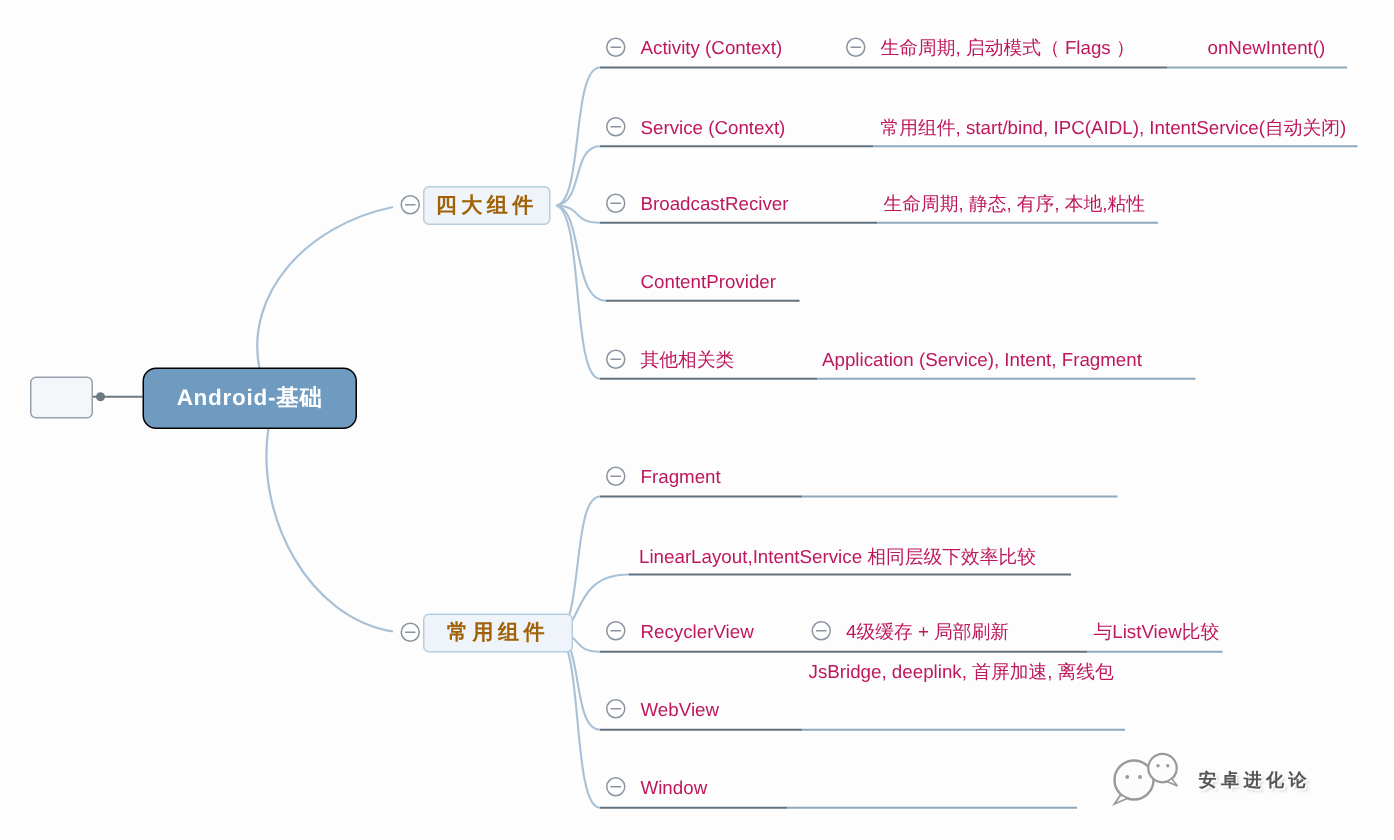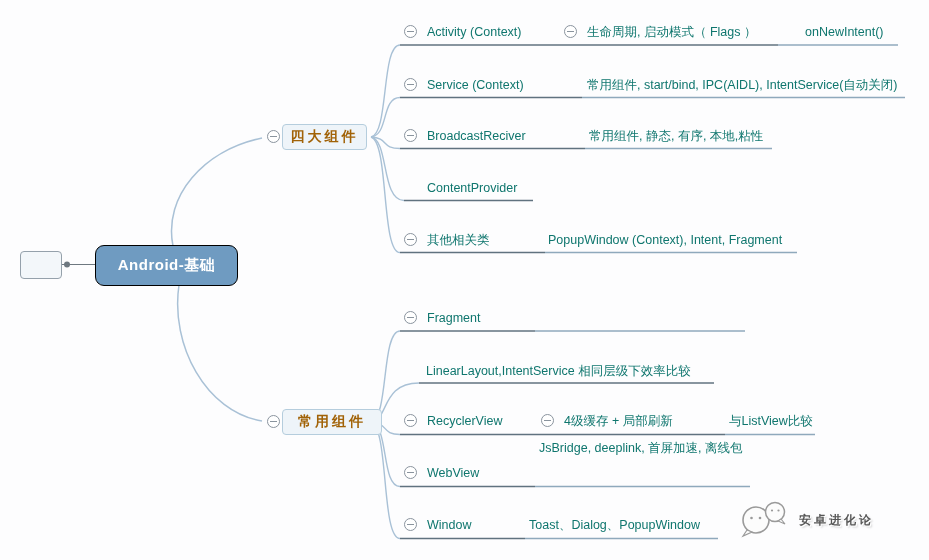--- a/index.html
+++ b/index.html
@@ -2,21 +2,21 @@
 <html><head>
 <meta charset="utf-8">
 <style>
   html,body{margin:0;padding:0;background:#fff;}
   .canvas{
     position:relative;width:929px;height:560px;background:#fdfdfe;
     font-family:"Liberation Sans","DejaVu Sans",sans-serif;overflow:hidden;
   }
   .wires{position:absolute;left:0;top:0;}
   .t{
-    position:absolute;white-space:nowrap;font-size:12.5px;color:#0f766e;
+    position:absolute;white-space:nowrap;font-size:12.5px;color:#be185d;
     line-height:16px;
   }
   .minus{
     position:absolute;width:13px;height:13px;box-sizing:border-box;
     border:1.3px solid #8a949e;border-radius:50%;background:#fff;
   }
   .minus::after{
     content:"";position:absolute;left:2.2px;right:2.2px;top:50%;
     height:1.4px;margin-top:-0.7px;background:#8a949e;
   }
@@ -117,46 +117,45 @@
   <span class="minus" style="left:564px;top:25px"></span>
   <span class="t" style="left:587px;top:24px">生命周期, 启动模式（ Flags ）</span>
   <span class="t" style="left:805px;top:24px">onNewIntent()</span>
 
   <span class="minus" style="left:404px;top:78px"></span>
   <span class="t" style="left:427px;top:77px">Service (Context)</span>
   <span class="t" style="left:587px;top:77px">常用组件, start/bind, IPC(AIDL), IntentService(自动关闭)</span>
 
   <span class="minus" style="left:404px;top:129px"></span>
   <span class="t" style="left:427px;top:128px">BroadcastReciver</span>
-  <span class="t" style="left:589px;top:128px">常用组件, 静态, 有序, 本地,粘性</span>
+  <span class="t" style="left:589px;top:128px">生命周期, 静态, 有序, 本地,粘性</span>
 
   <span class="t" style="left:427px;top:180px">ContentProvider</span>
 
   <span class="minus" style="left:404px;top:233px"></span>
   <span class="t" style="left:427px;top:232px">其他相关类</span>
-  <span class="t" style="left:548px;top:232px">PopupWindow (Context), Intent, Fragment</span>
+  <span class="t" style="left:548px;top:232px">Application (Service), Intent, Fragment</span>
 
   <span class="minus" style="left:404px;top:311px"></span>
   <span class="t" style="left:427px;top:310px">Fragment</span>
 
   <span class="t" style="left:426px;top:363px">LinearLayout,IntentService 相同层级下效率比较</span>
 
   <span class="minus" style="left:404px;top:414px"></span>
   <span class="t" style="left:427px;top:413px">RecyclerView</span>
   <span class="minus" style="left:541px;top:414px"></span>
   <span class="t" style="left:564px;top:413px">4级缓存 + 局部刷新</span>
   <span class="t" style="left:729px;top:413px">与ListView比较</span>
 
   <span class="minus" style="left:404px;top:466px"></span>
   <span class="t" style="left:427px;top:465px">WebView</span>
   <span class="t" style="left:539px;top:440px">JsBridge, deeplink, 首屏加速, 离线包</span>
 
   <span class="minus" style="left:404px;top:518px"></span>
   <span class="t" style="left:427px;top:517px">Window</span>
-  <span class="t" style="left:529px;top:517px">Toast、Dialog、PopupWindow</span>
 
   <div class="wm">
     <svg width="54" height="44" viewBox="0 0 54 44">
       <circle cx="19" cy="22" r="13" fill="#fcfcfc" stroke="#9a9a9a" stroke-width="1.6"></circle>
       <path d="M10 32 L6 38 L15 34 Z" fill="#fcfcfc" stroke="#9a9a9a" stroke-width="1.2"></path>
       <circle cx="14.5" cy="20" r="1.3" fill="#9a9a9a"></circle>
       <circle cx="23" cy="20" r="1.3" fill="#9a9a9a"></circle>
       <circle cx="38" cy="14" r="9.5" fill="#fcfcfc" stroke="#9a9a9a" stroke-width="1.5"></circle>
       <path d="M44 21 L48 26 L41 23 Z" fill="#fcfcfc" stroke="#9a9a9a" stroke-width="1.1"></path>
       <circle cx="35" cy="12.5" r="1.1" fill="#9a9a9a"></circle>

